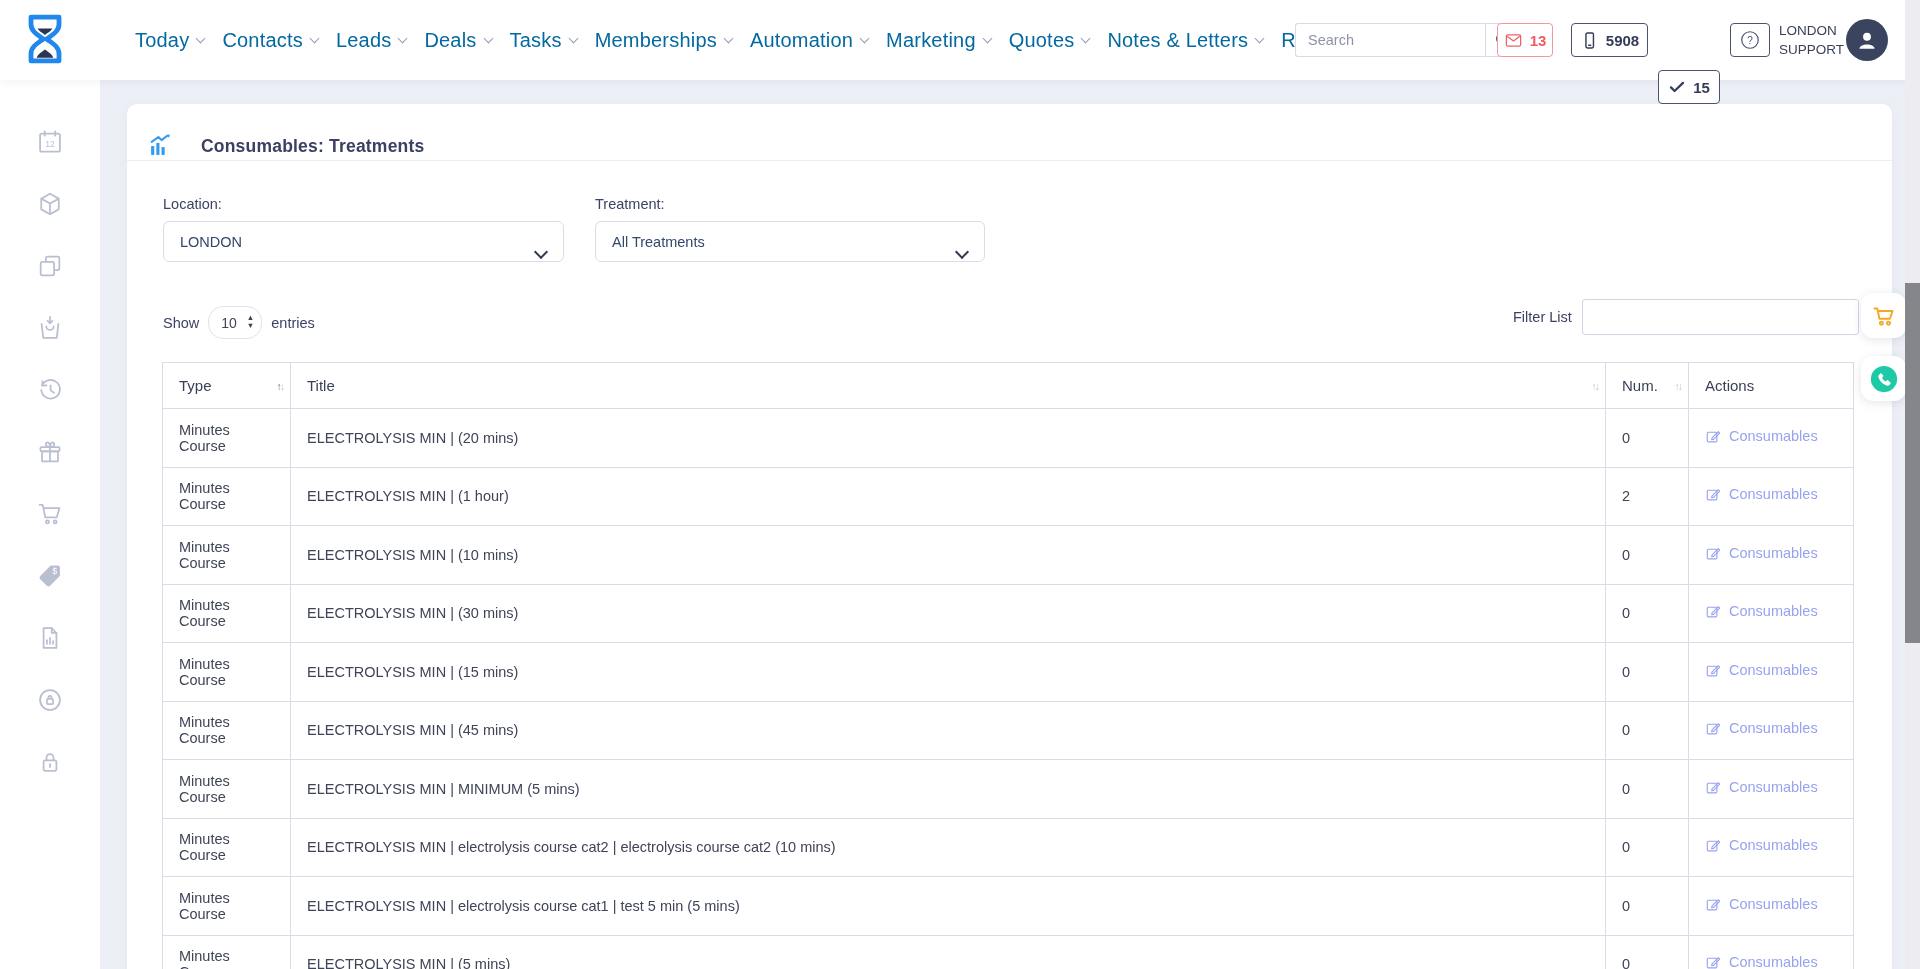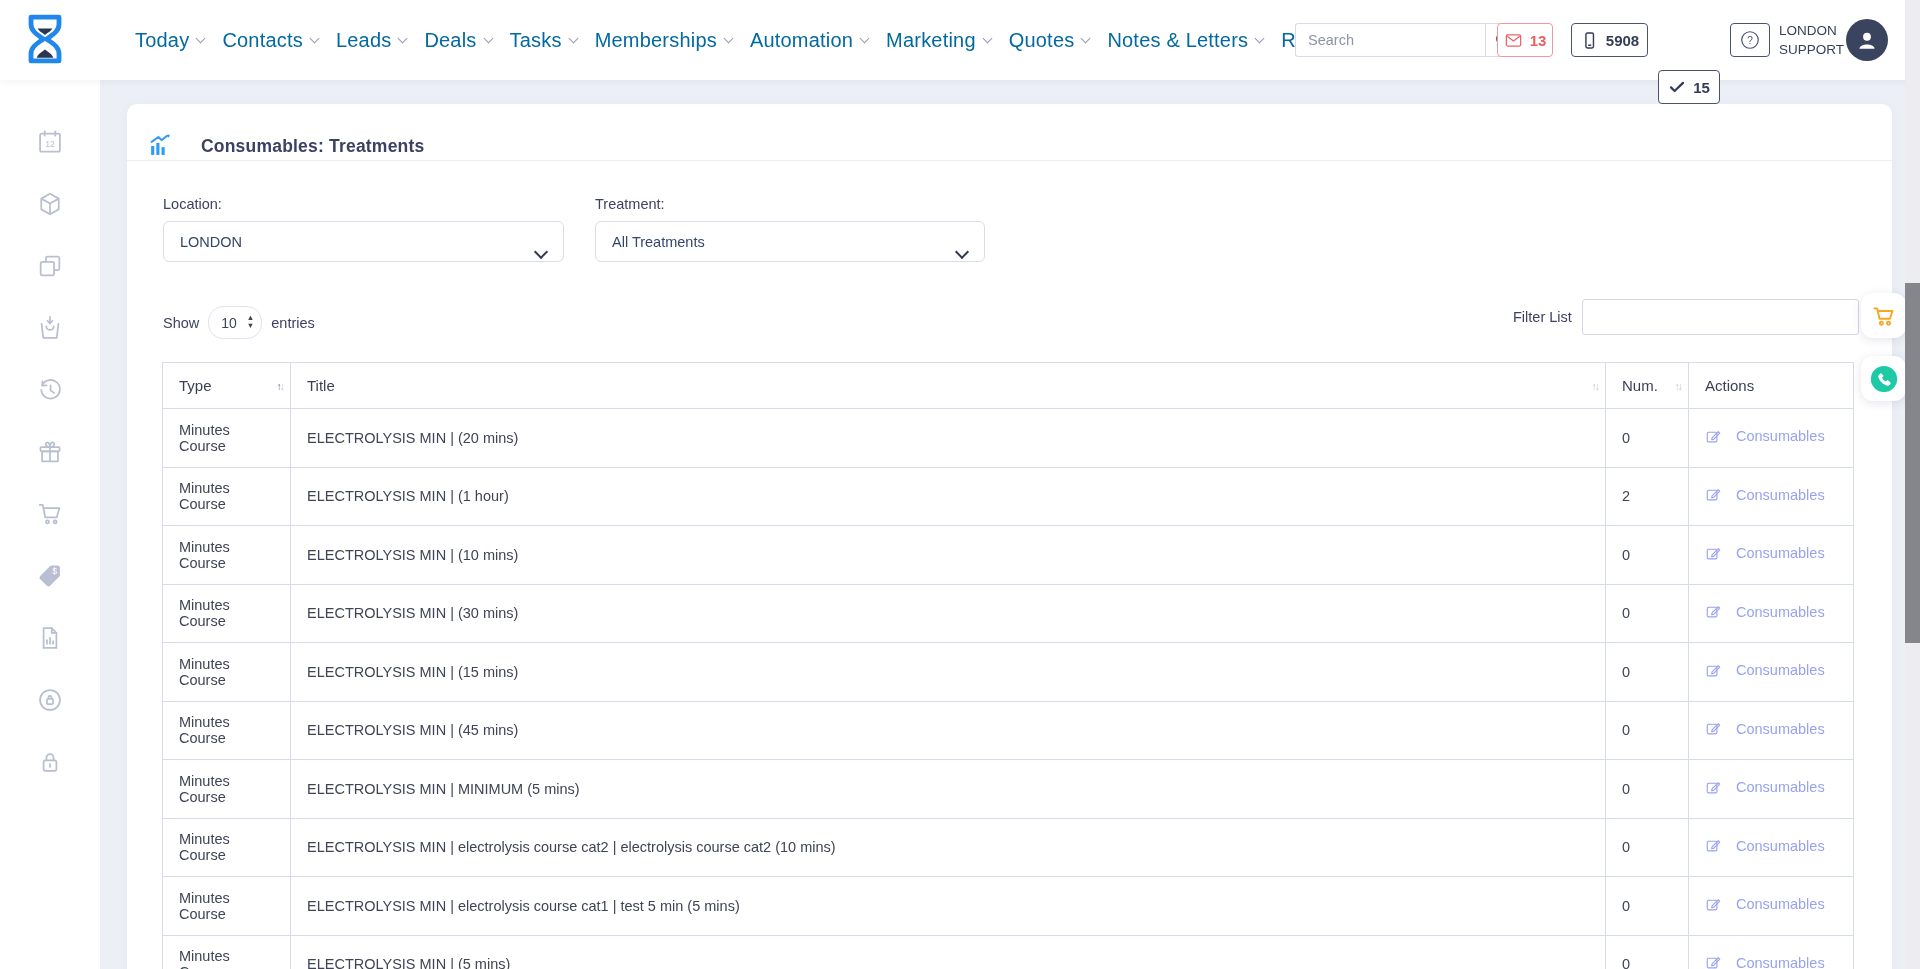--- a/index.html
+++ b/index.html
@@ -78,21 +78,21 @@
   
   .tablebox { position:absolute; left:35px; top:258px; }
   table { border-collapse:collapse; table-layout:fixed; width:1691px; }
   th, td { border:1px solid #d8dce9; text-align:left; vertical-align:middle; }
   th { height:46px; font-size:15px; font-weight:500; color:#3a3f55; padding:0 28px 0 16px; position:relative; cursor:pointer; }
   td { height:58.5px; font-size:14.5px; font-weight:400; color:#3f4456; padding:0 14px 0 16px; background:#fff; }
   .col-type{width:128px;} .col-title{width:1315px;} .col-num{width:83px;} .col-actions{width:165px;}
   .sort { position:absolute; right:7px; top:50%; transform:translateY(-50%); font-size:10.5px; letter-spacing:-2px;
           color:#c3c8da; white-space:nowrap; }
   .sort .on { color:#6f7490; }
-  .action-link { color:#98a2ef; text-decoration:none; font-size:14.5px; display:inline-flex; align-items:center; gap:14px; cursor:pointer; }
+  .action-link { color:#98a2ef; text-decoration:none; font-size:14.5px; display:inline-flex; align-items:flex-start; gap:7px; cursor:pointer; }
 
   
   .float-btn { position:absolute; width:45px; height:45px; background:#fff; border-radius:12px;
                box-shadow:0 2px 10px rgba(80,90,130,.15); display:flex; align-items:center; justify-content:center;
                cursor:pointer; z-index:40; }
   .float-cart  { left:1861px; top:293px; }
   .float-phone { left:1861px; top:356px; }
 
   .scroll-track { position:absolute; right:0; top:0; width:15px; height:969px; background:#ececf1; z-index:50; }
   .scroll-thumb { position:absolute; right:0; top:283px; width:15px; height:360px; background:#85858c; cursor:pointer; }

